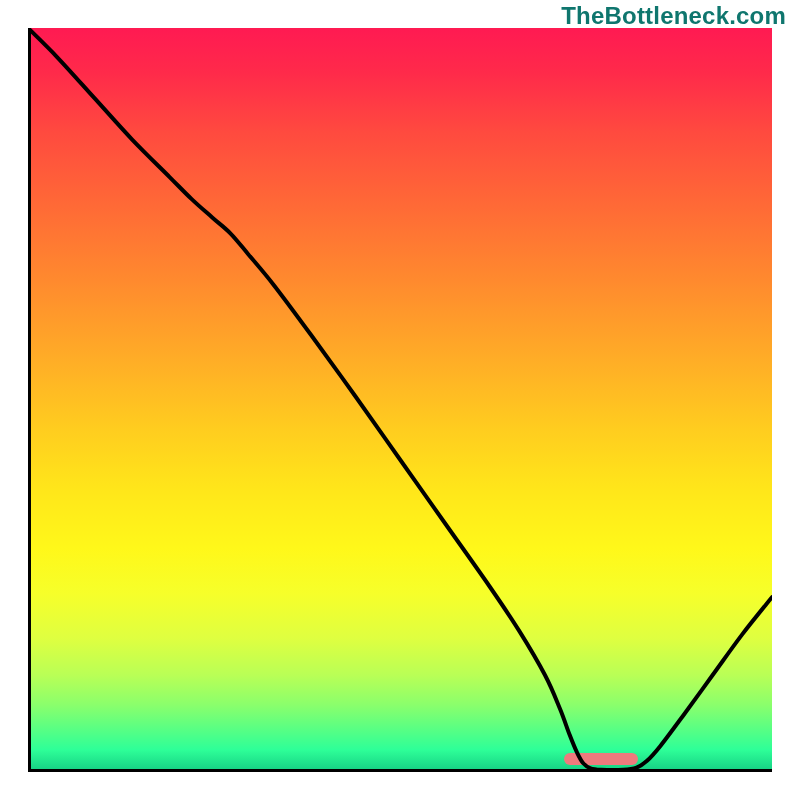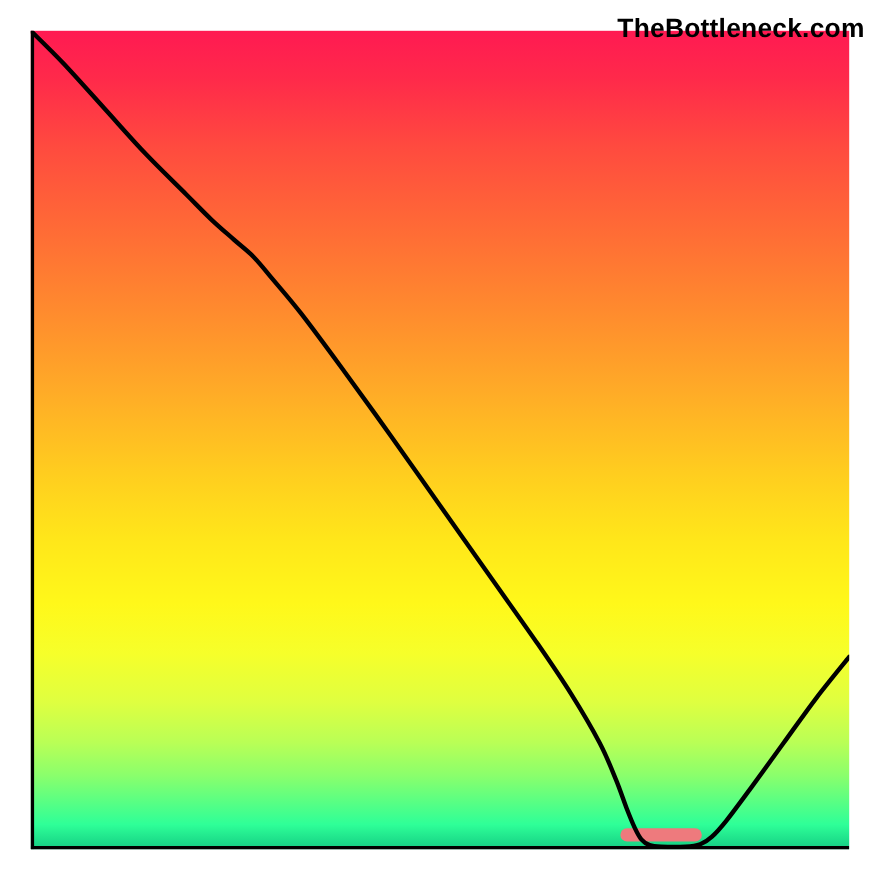--- a/index.html
+++ b/index.html
@@ -12,23 +12,23 @@
     font-family: Arial, Helvetica, sans-serif;
   }
   .stage {
     position: relative;
     width: 800px;
     height: 800px;
   }
   
   .watermark {
     position: absolute;
-    top: 13px;
+    top: 2px;
     right: 14px;
-    color: #000000;
+    color: #0f766e;
     font-size: 24px;
     font-weight: 600;
     letter-spacing: 0.2px;
     z-index: 50;
     user-select: none;
   }
   
   .plotbox {
     position: absolute;
     

